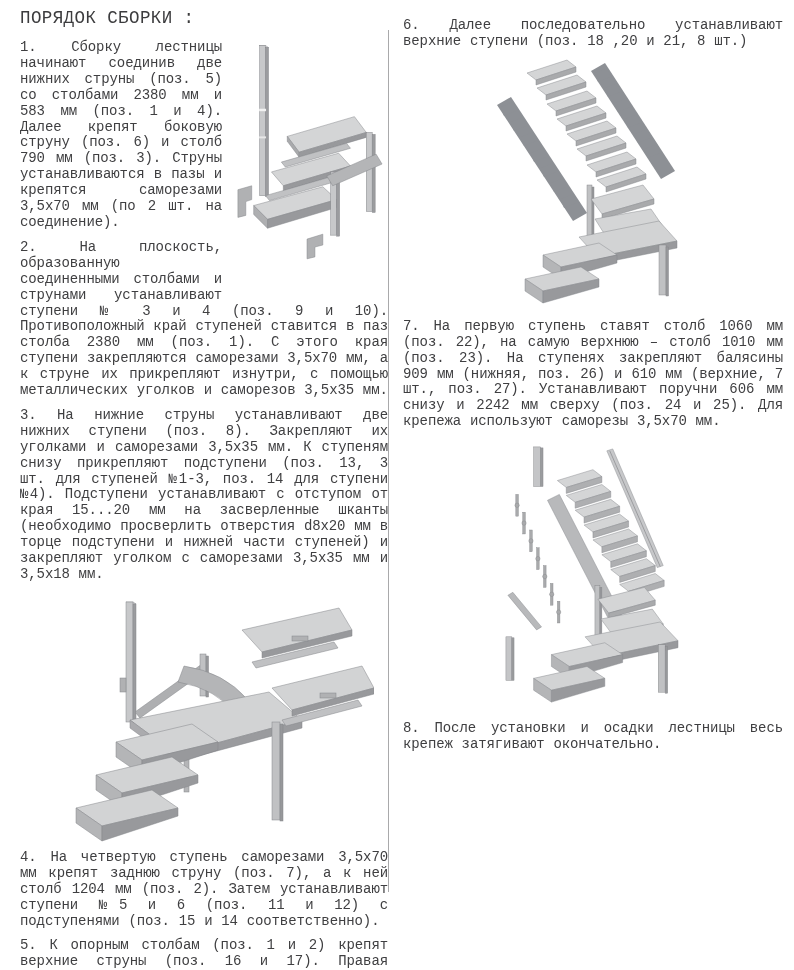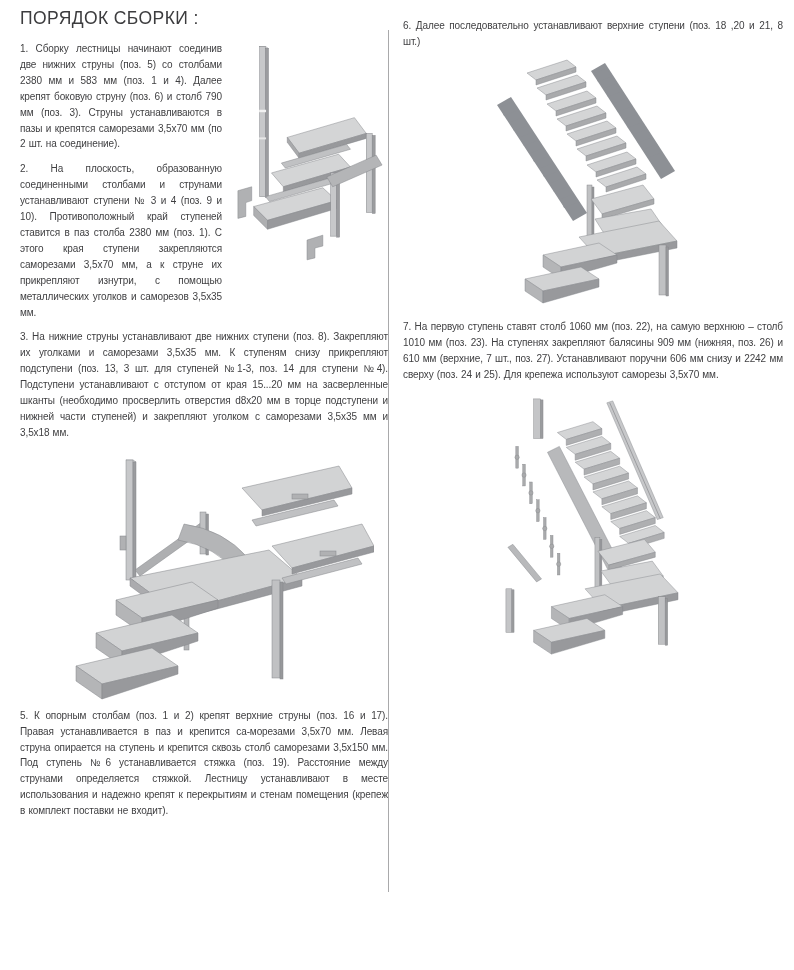--- a/index.html
+++ b/index.html
@@ -1,29 +1,29 @@
 <!DOCTYPE html>
 <html><head>
 <meta charset="utf-8">
 <style>
   html,body{margin:0;padding:0;}
   body{
     width:794px;height:970px;background:#ffffff;overflow:hidden;
     font-family:"Liberation Sans","DejaVu Sans",sans-serif;
     color:#3f3f41;
   }
-  .page{position:relative;width:794px;height:970px;background:#fff;}
+  .page{position:relative;width:794px;height:970px;background:#fff;font-family:Liberation Mono, monospace;}
   .col-left{position:absolute;left:20px;top:8px;width:368px;}
   .col-right{position:absolute;left:403px;top:18px;width:380px;}
   .divider{position:absolute;left:388px;top:30px;height:862px;width:0;border-left:1px solid #a9a9ab;}
   h1.title{
     font-size:17.5px;font-weight:400;letter-spacing:.4px;margin:0 0 12px 0;color:#3c3c3e;
   }
   p.step{
-    font-size:10px;line-height:15.9px;text-align:justify;text-align-last:left;
+    font-size:14px;line-height:15.9px;text-align:justify;text-align-last:left;
     margin:0 0 9px 0;letter-spacing:-0.1px;word-spacing:.5px;
   }
   .fig{display:block;}
   .fig-a{float:right;width:158px;height:256px;margin:0 0 4px 8px;}
   .fig-b{width:340px;height:252px;margin:2px 0 6px 14px;}
   .fig-c{width:200px;height:250px;margin:4px 0 10px 88px;}
   .fig-d{width:190px;height:272px;margin:2px 0 10px 92px;}
   svg{display:block;width:100%;height:100%;}
   .clr{clear:both;}
 </style>
@@ -119,20 +119,21 @@
           <polygon points="218,70 300,50 304,56 222,76" fill="#c0c1c3"></polygon>
 
           <polygon points="238,96 328,74 340,96 258,118" fill="#d2d3d4"></polygon>
           <polygon points="258,118 340,96 340,102 258,124" fill="#98999c"></polygon>
           <rect x="286" y="101" width="16" height="5" fill="#b0b1b3"></rect>
           <polygon points="248,128 324,108 328,114 252,134" fill="#c0c1c3"></polygon>
         </g>
       </svg>
     </span>
 
+    <p class="step">4. На четвертую ступень саморезами 3,5х70 мм крепят заднюю струну (поз. 7), а к ней столб 1204 мм (поз. 2). Затем устанавливают ступени №5 и 6 (поз. 11 и 12) с подступенями (поз. 15 и 14 соответственно).</p>
     <p class="step">5. К опорным столбам (поз. 1 и 2) крепят верхние струны (поз. 16 и 17). Правая устанавливается в паз и крепится са-морезами 3,5х70 мм. Левая струна опирается на ступень и крепится сквозь столб саморезами 3,5х150 мм. Под ступень №6 устанавливается стяжка (поз. 19). Расстояние между струнами определяется стяжкой. Лестницу устанавливают в месте использования и надежно крепят к перекрытиям и стенам помещения (крепеж в комплект поставки не входит).</p>
   </div>
 
   <div class="divider"></div>
 
   <div class="col-right">
     <p class="step">6. Далее последовательно устанавливают верхние ступени (поз. 18 ,20 и 21, 8 шт.)</p>
 
     <span class="fig fig-c">
       <svg viewBox="0 0 200 250" aria-hidden="true">
@@ -267,15 +268,16 @@
           <polygon points="56,218 110,206 128,218 74,230" fill="#d2d3d4"></polygon>
           <polygon points="56,218 74,230 74,242 56,230" fill="#b4b5b7"></polygon>
           <polygon points="74,230 128,218 128,226 74,242" fill="#98999c"></polygon>
           <polygon points="38,242 92,230 110,242 56,254" fill="#d2d3d4"></polygon>
           <polygon points="38,242 56,254 56,266 38,254" fill="#b4b5b7"></polygon>
           <polygon points="56,254 110,242 110,250 56,266" fill="#98999c"></polygon>
         </g>
       </svg>
     </span>
 
+    <p class="step">8. После установки и осадки лестницы весь крепеж затягивают окончательно.</p>
   </div>
 
 </div>
 
 </body></html>

